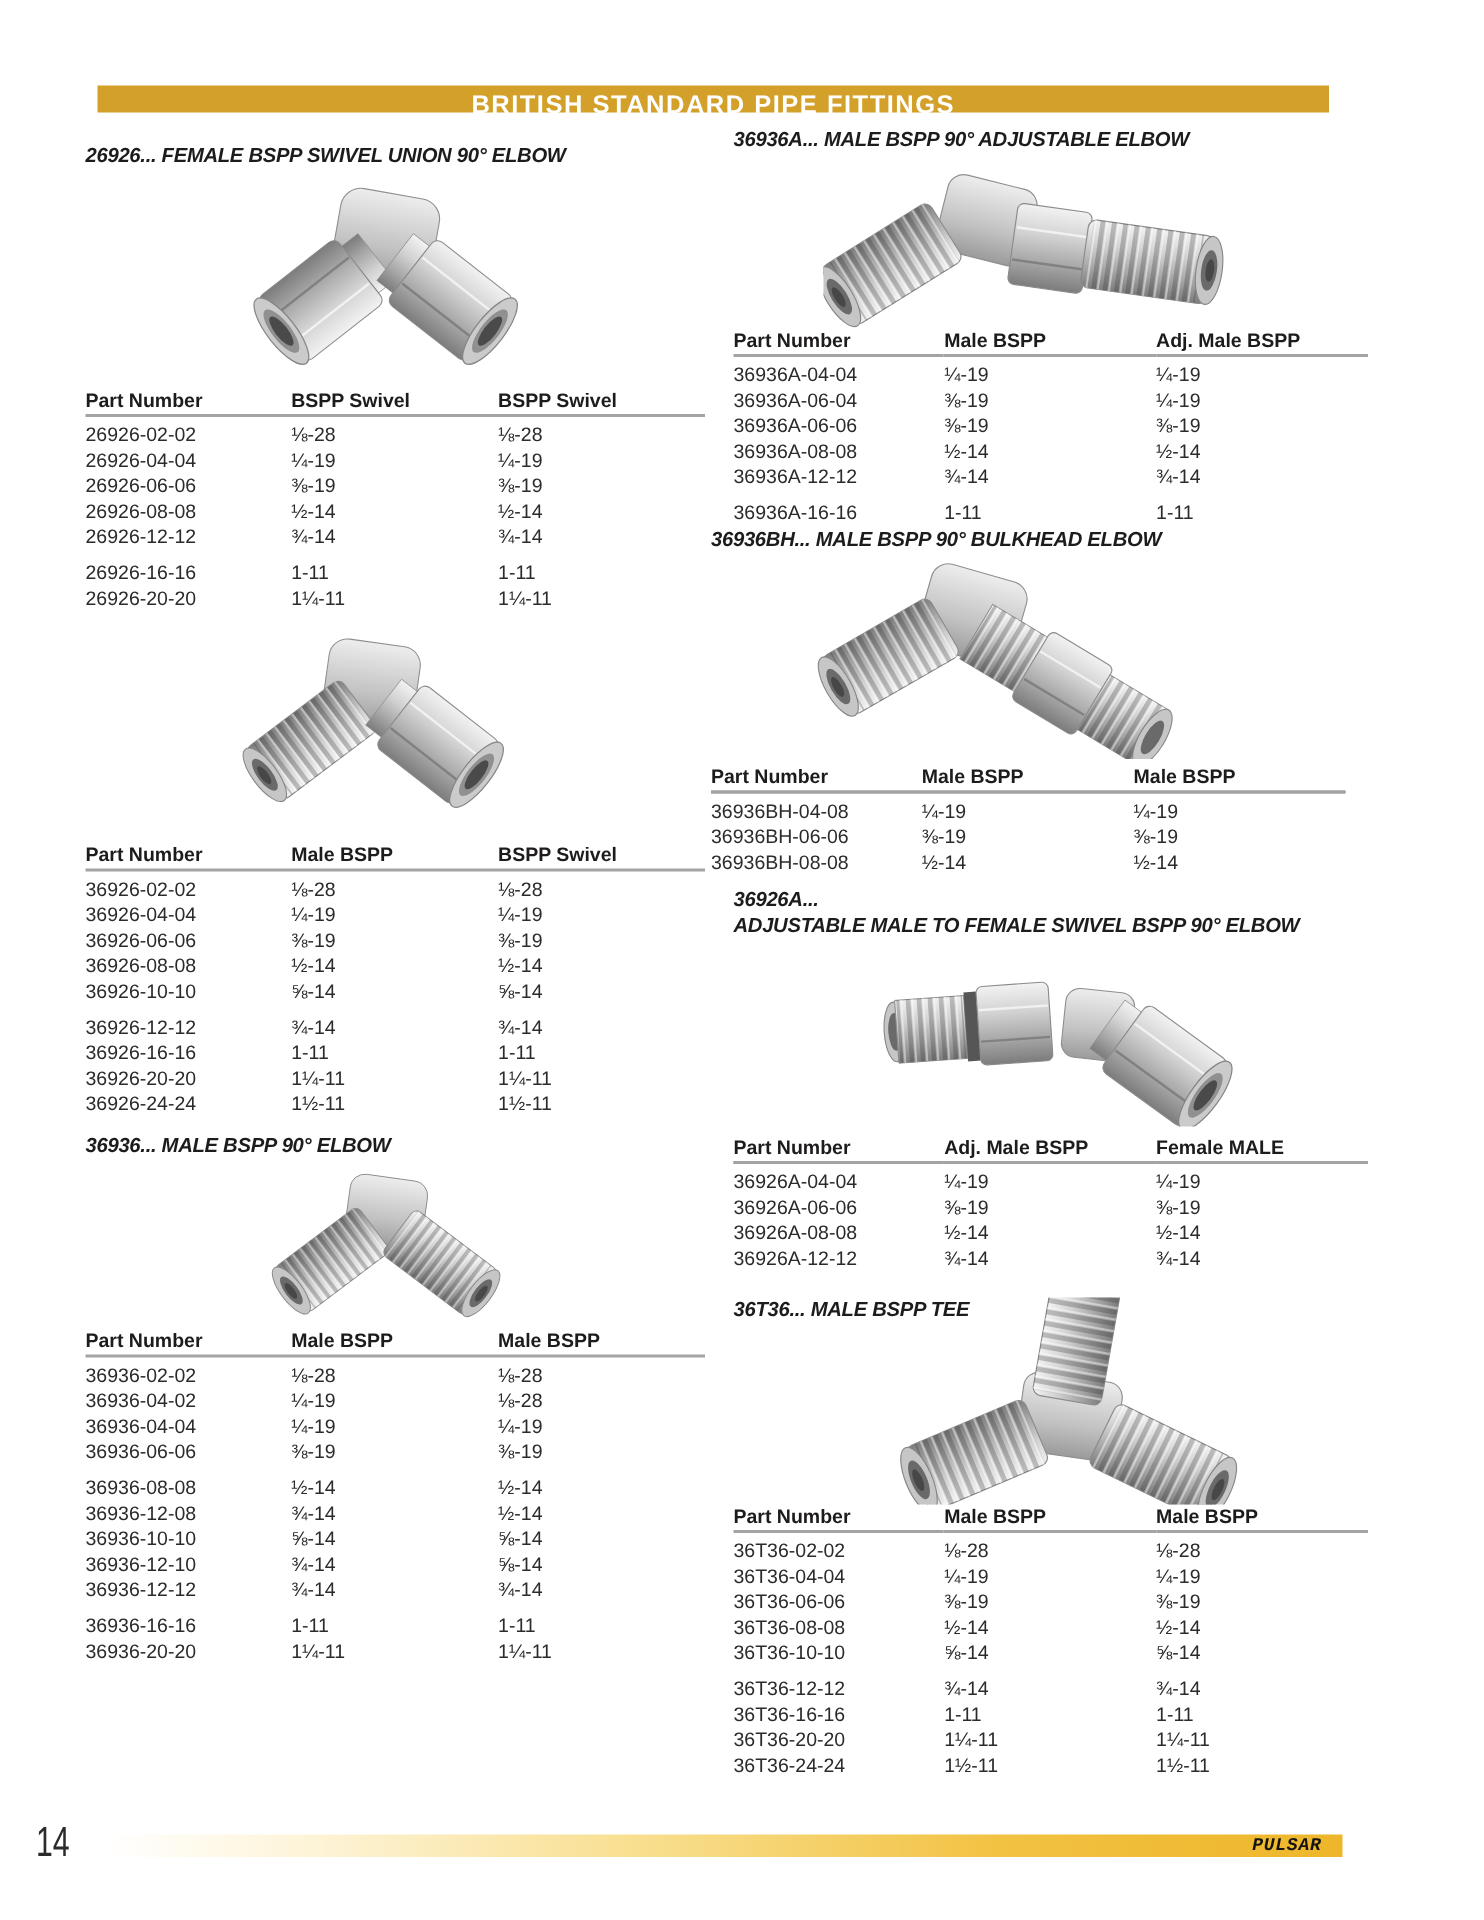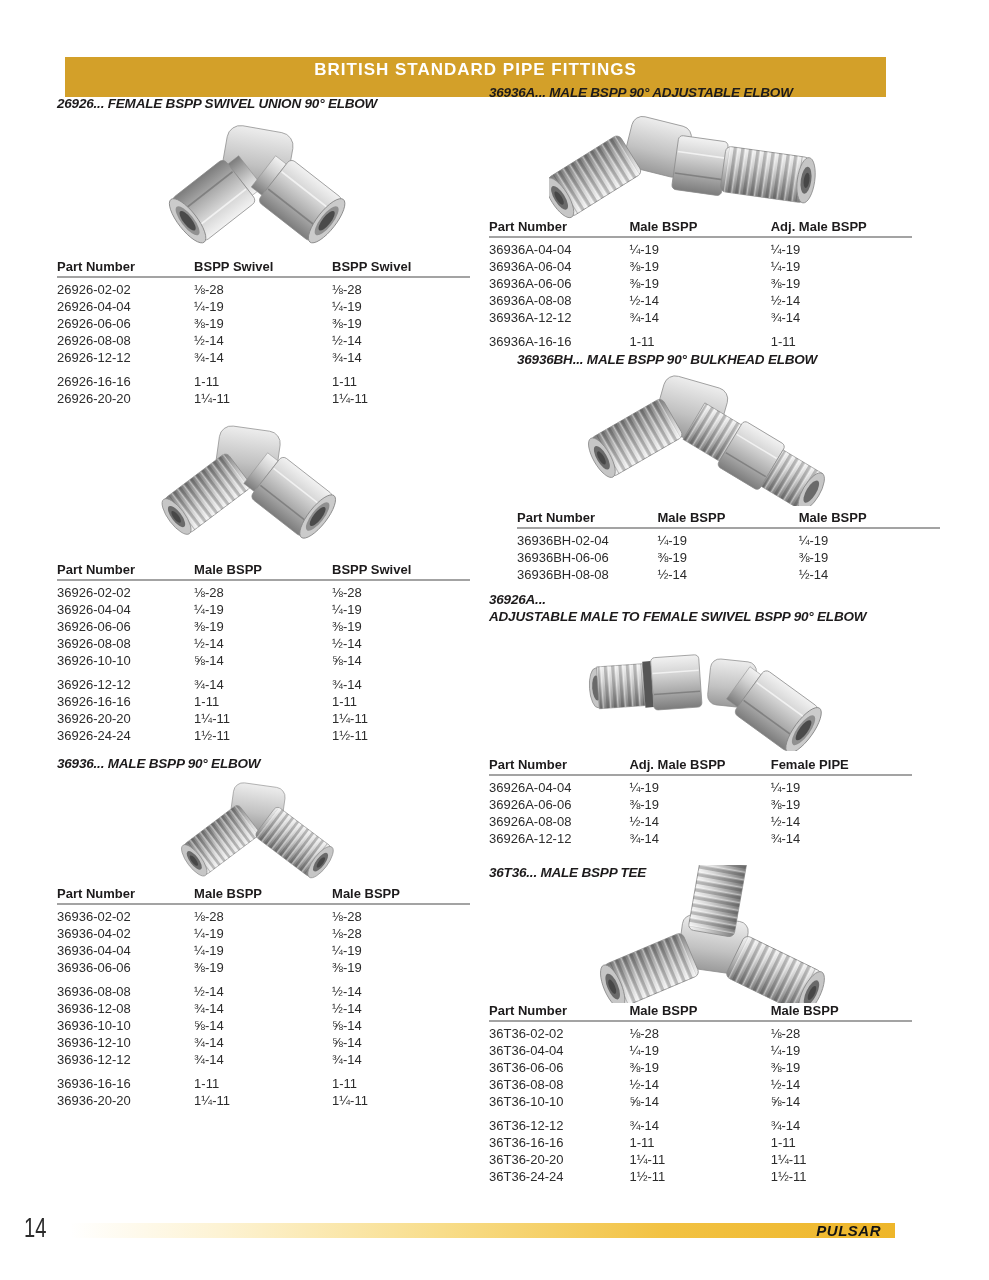--- a/index.html
+++ b/index.html
@@ -1,39 +1,39 @@
 <!DOCTYPE html>
 <html><head>
 <meta charset="utf-8">
 <style>
   html,body{margin:0;padding:0;background:#fff;}
   #page{position:relative;width:989px;height:1280px;background:#fff;overflow:hidden;
         font-family:"Liberation Sans",sans-serif;color:#231f20;}
-  .banner{position:absolute;left:65px;top:57px;width:821px;height:40px;background:#d3a029;
+  .banner{position:absolute;left:65px;top:57px;width:821px;height:18px;background:#d3a029;
           color:#fff;font-weight:bold;font-size:17px;letter-spacing:1px;text-align:center;
           line-height:26px;}
   .sec{position:absolute;}
   .sec-title{font-style:italic;font-weight:bold;font-size:13.5px;letter-spacing:-0.2px;
              color:#1d1b1c;white-space:nowrap;line-height:17px;}
   .photo{display:flex;align-items:flex-start;}
   table.parts{width:100%;border-collapse:collapse;table-layout:fixed;margin-top:2px;}
   table.parts th{font-size:13px;font-weight:bold;text-align:left;padding:0 0 2px 0;
                  border-bottom:2px solid #a3a3a3;color:#1d1b1c;}
   table.parts td{font-size:13px;height:17px;padding:0;color:#2b2b2b;vertical-align:middle;}
   table.parts th:nth-child(1),table.parts td:nth-child(1){width:33.2%;}
   table.parts th:nth-child(2),table.parts td:nth-child(2){width:33.4%;}
   table.parts tr.gap td{height:7px;}
   tbody tr:first-child td{padding-top:2px;height:18px;}
   .page-num{position:absolute;left:24px;top:1212px;font-size:28px;color:#2b2b2b;
             transform:scaleX(0.72);transform-origin:left;}
   .footer-bar{position:absolute;left:70px;top:1223px;width:825px;height:15px;
               background:linear-gradient(90deg,#ffffff 0%,#fdf3d4 18%,#f8dd8a 45%,#f2c243 72%,#eeb62a 100%);
               display:flex;justify-content:flex-end;align-items:center;}
-  .brand{font-weight:bold;font-style:italic;font-size:15px;letter-spacing:0.5px;
-         color:#141414;padding-right:14px;line-height:15px;}
+  .brand{font-weight:bold;font-style:italic;font-size:12px;letter-spacing:0.5px;
+         color:#141414;padding-right:14px;line-height:15px;font-family:Liberation Mono, monospace;}
 </style>
 </head>
 <body>
 
 <svg width="0" height="0" style="position:absolute" aria-hidden="true">
   <defs>
     <linearGradient id="mg" x1="0" y1="0" x2="0" y2="1">
       <stop offset="0" stop-color="#f2f2f2"></stop>
         <stop offset="0.35" stop-color="#d2d2d2"></stop>
       <stop offset="0.7" stop-color="#a6a6a6"></stop>
@@ -351,21 +351,21 @@
           </tr>
           <tr>
             <td>36936A-16-16</td>
             <td>1-11</td>
             <td>1-11</td>
           </tr>
         </tbody>
     </table>
   </section>
 
-  <section class="sec" style="left:517px;top:351px;width:423px">
+  <section class="sec" style="left:474px;top:351px;width:423px">
     <div class="sec-title">36936BH... MALE BSPP 90° BULKHEAD ELBOW</div>
     <div class="photo" style="height:140px;padding-left:58px">
       <svg viewBox="0 0 260 130" width="276" height="138">
         <g transform="rotate(16 108 40)">
             <rect x="78" y="12" width="62" height="54" rx="11" fill="url(#bg2)" stroke="#8e8e8e" stroke-width="0.7"></rect>
           </g>
         <use href="#mport" transform="translate(92,46) rotate(150)"></use>
         <g transform="translate(112,50) rotate(31)">
           <use href="#tseg"></use>
           <use href="#hnut" x="40"></use>
@@ -378,21 +378,21 @@
     <table class="parts">
       <thead>
           <tr>
         <th>Part Number</th>
         <th>Male BSPP</th>
         <th>Male BSPP</th>
       </tr>
         </thead>
       <tbody>
           <tr>
-            <td>36936BH-02-04</td>
+            <td>36936BH-04-08</td>
             <td>¼-19</td>
             <td>¼-19</td>
           </tr>
           <tr>
             <td>36936BH-06-06</td>
             <td>⅜-19</td>
             <td>⅜-19</td>
           </tr>
           <tr>
             <td>36936BH-08-08</td>
@@ -419,21 +419,21 @@
           <use href="#hnut" x="54"></use>
         </g>
         <use href="#fnut" transform="translate(156,58) rotate(36)"></use>
       </svg>
     </div>
     <table class="parts">
       <thead>
           <tr>
         <th>Part Number</th>
         <th>Adj. Male BSPP</th>
-        <th>Female PIPE</th>
+        <th>Female MALE</th>
       </tr>
         </thead>
       <tbody>
           <tr>
             <td>36926A-04-04</td>
             <td>¼-19</td>
             <td>¼-19</td>
           </tr>
           <tr>
             <td>36926A-06-06</td>

